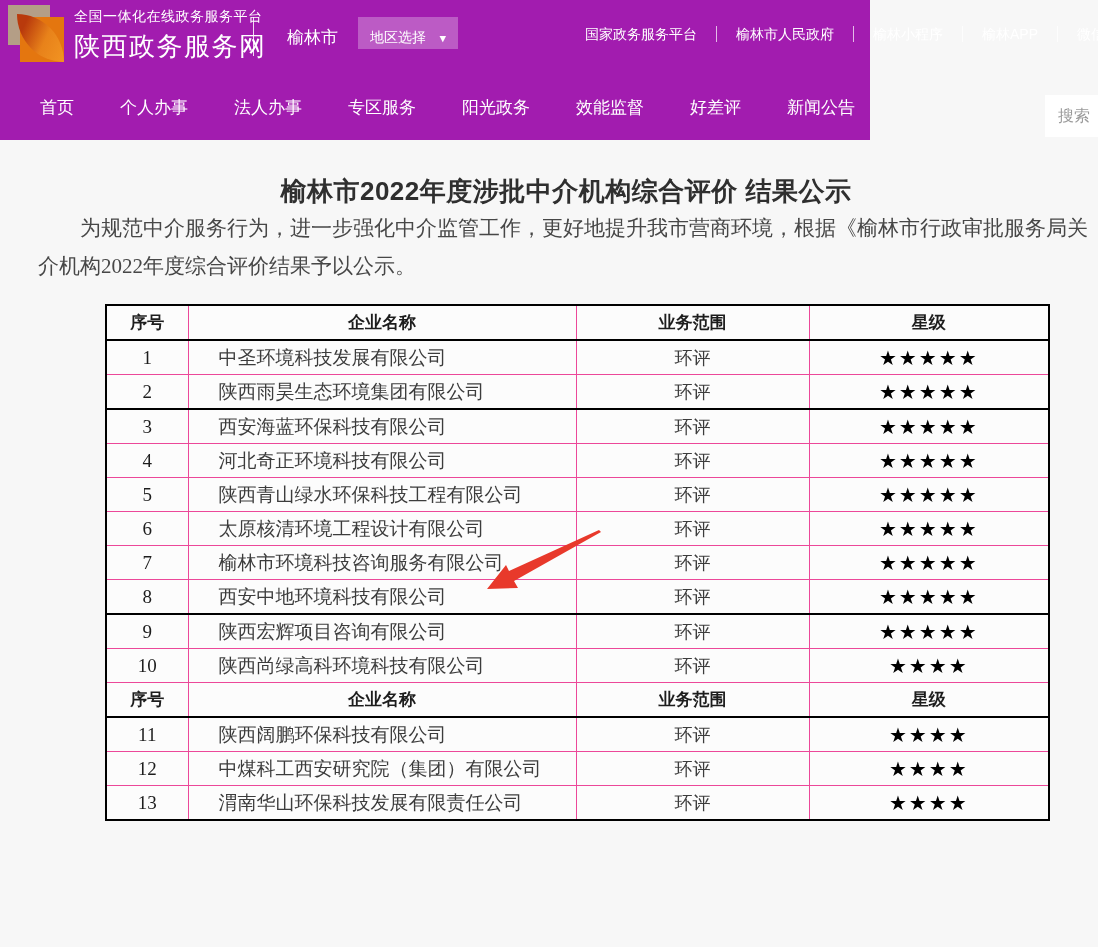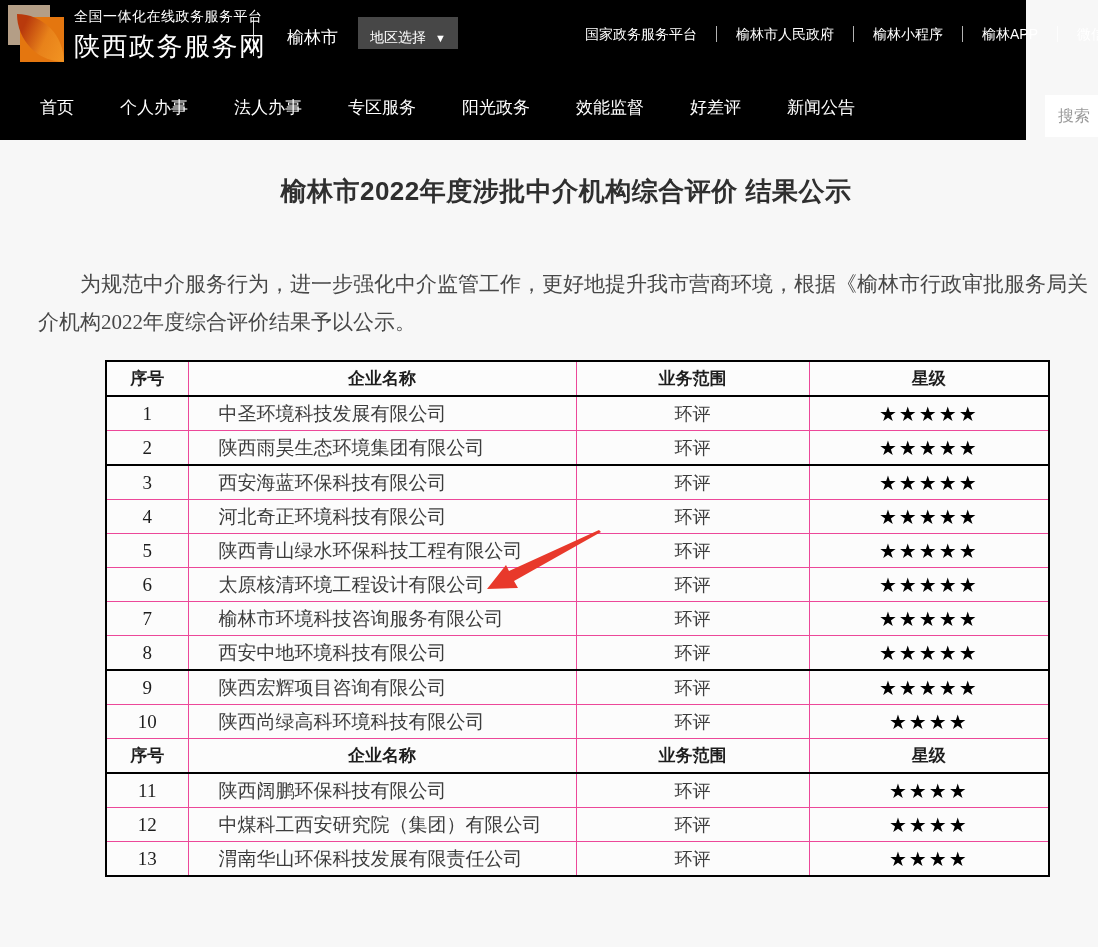--- a/index.html
+++ b/index.html
@@ -1,34 +1,34 @@
 <!DOCTYPE html>
 <html><head>
 <meta charset="utf-8">
 <style>
   html,body{margin:0;padding:0;background:#fff;}
   body{font-family:"Liberation Sans",sans-serif;}
   .viewport{position:relative;width:1098px;height:947px;overflow:hidden;background:#f7f7f7;}
 
   
-  .greenbar{position:absolute;top:0;left:0;width:1026px;height:140px;background:#000000;}
+  .greenbar{position:absolute;top:0;left:0;width:870px;height:140px;background:#a21caf;}
   .logo{position:absolute;left:8px;top:5px;width:56px;height:57px;}
   .logo-tan{position:absolute;left:0;top:0;width:42px;height:40px;background:#b49e86;}
   .logo-orange{position:absolute;left:12px;top:12px;width:44px;height:45px;background:#e4760f;}
   .logo-leaf{position:absolute;left:9px;top:9px;width:47px;height:48px;
     background:linear-gradient(115deg,#b93a0c 18%,#e8821a 58%,#f29422 100%);
     border-radius:0 100% 0 100%;}
   .brand{position:absolute;left:74px;top:8px;color:#fff;}
   .brand-small{font-size:14px;letter-spacing:.5px;}
   .brand-name{font-size:26px;margin-top:3px;letter-spacing:1.5px;}
   .brand-divider{position:absolute;left:253px;top:17px;width:1px;height:39px;background:rgba(255,255,255,.85);}
   .city{position:absolute;left:287px;top:26px;font-size:17px;color:#fff;}
   .region-btn{position:absolute;left:358px;top:17px;height:32px;padding:12px 12px;
     background:rgba(255,255,255,.28);color:#fff;font-size:14px;border:none;cursor:pointer;
-    font-family:Liberation Sans, sans-serif;}
+    font-family:Liberation Mono, monospace;}
   .region-btn .caret{font-size:11px;margin-left:5px;}
   .top-links{position:absolute;left:582px;top:26px;display:flex;column-gap:16px;
     color:#fff;font-size:14px;white-space:nowrap;}
   .top-links a{color:#fff;text-decoration:none;padding:0 3px;}
   .top-links .sep{width:1px;height:16px;background:rgba(255,255,255,.7);display:inline-block;}
   .top-links .sep.wide{margin:0 10px;}
 
   .mainnav{position:absolute;left:0;top:75px;width:1098px;height:65px;display:flex;align-items:center;
     padding-left:40px;column-gap:46px;box-sizing:border-box;}
   .mainnav a{color:#fff;font-size:17px;text-decoration:none;white-space:nowrap;}
@@ -36,21 +36,21 @@
   .search{position:absolute;left:1045px;top:20px;width:130px;height:42px;border:none;
     padding:0 0 0 13px;font-size:16px;color:#444;background:#fff;outline:none;
     font-family:"Liberation Sans",sans-serif;box-sizing:border-box;}
   .search::placeholder{color:#9a9a9a;opacity:1;}
 
   
   .content{position:absolute;top:140px;left:0;width:1098px;height:807px;background:#f7f7f7;}
   .article{margin-left:38px;width:1056px;}
   .title{margin:34px 0 0;text-align:center;font-size:26px;font-weight:600;color:#2f2f2f;
     letter-spacing:.5px;font-family:"Liberation Sans",sans-serif;}
-  .para{margin-top:56px;}
+  .para{}
   .pline{margin:0;white-space:nowrap;font-family:"Liberation Serif","DejaVu Serif",serif;
     font-size:21px;line-height:38px;color:#474747;}
   .pline.indent{text-indent:42px;}
   .caption{margin-top:14px;text-align:center;font-size:16px;font-weight:600;color:#2c2c2c;}
 
   
   .result-table{margin:19px 0 0 67px;border-collapse:collapse;width:943px;background:#fcfcfc;
     table-layout:fixed;border:2px solid #000;}
   .result-table th,.result-table td{border:1px solid #ec4899;height:33px;padding:0;overflow:hidden;}
   .result-table tr{height:34px;}

